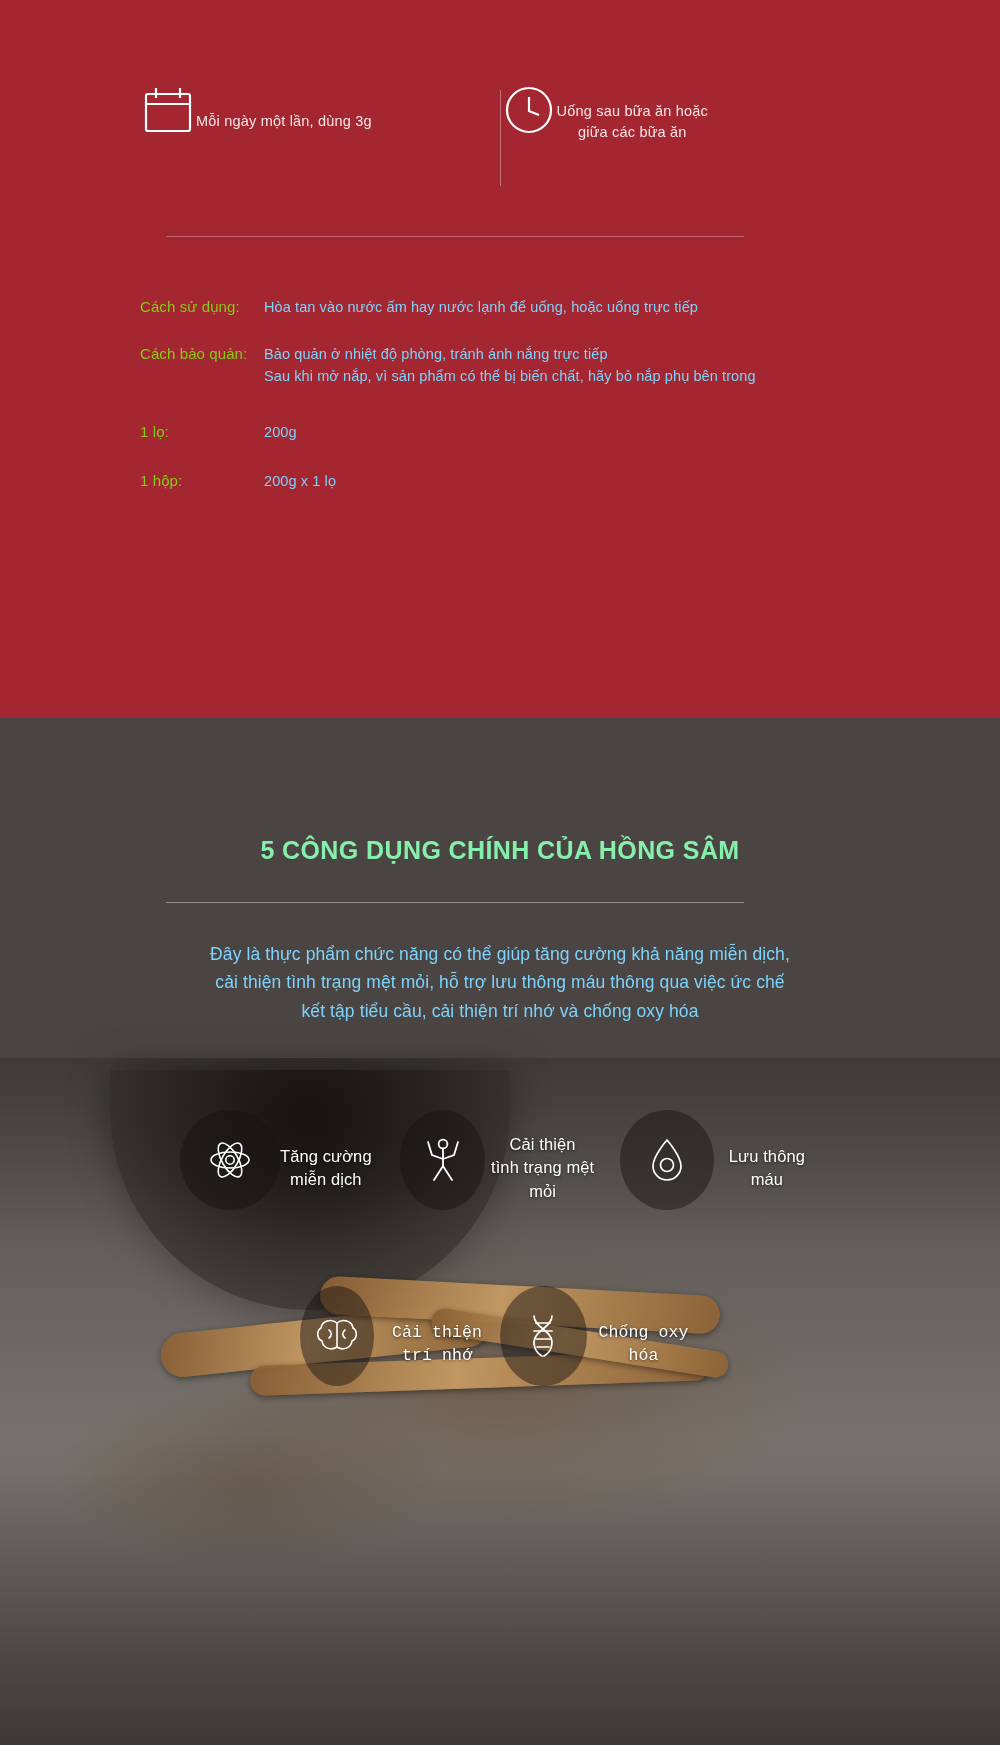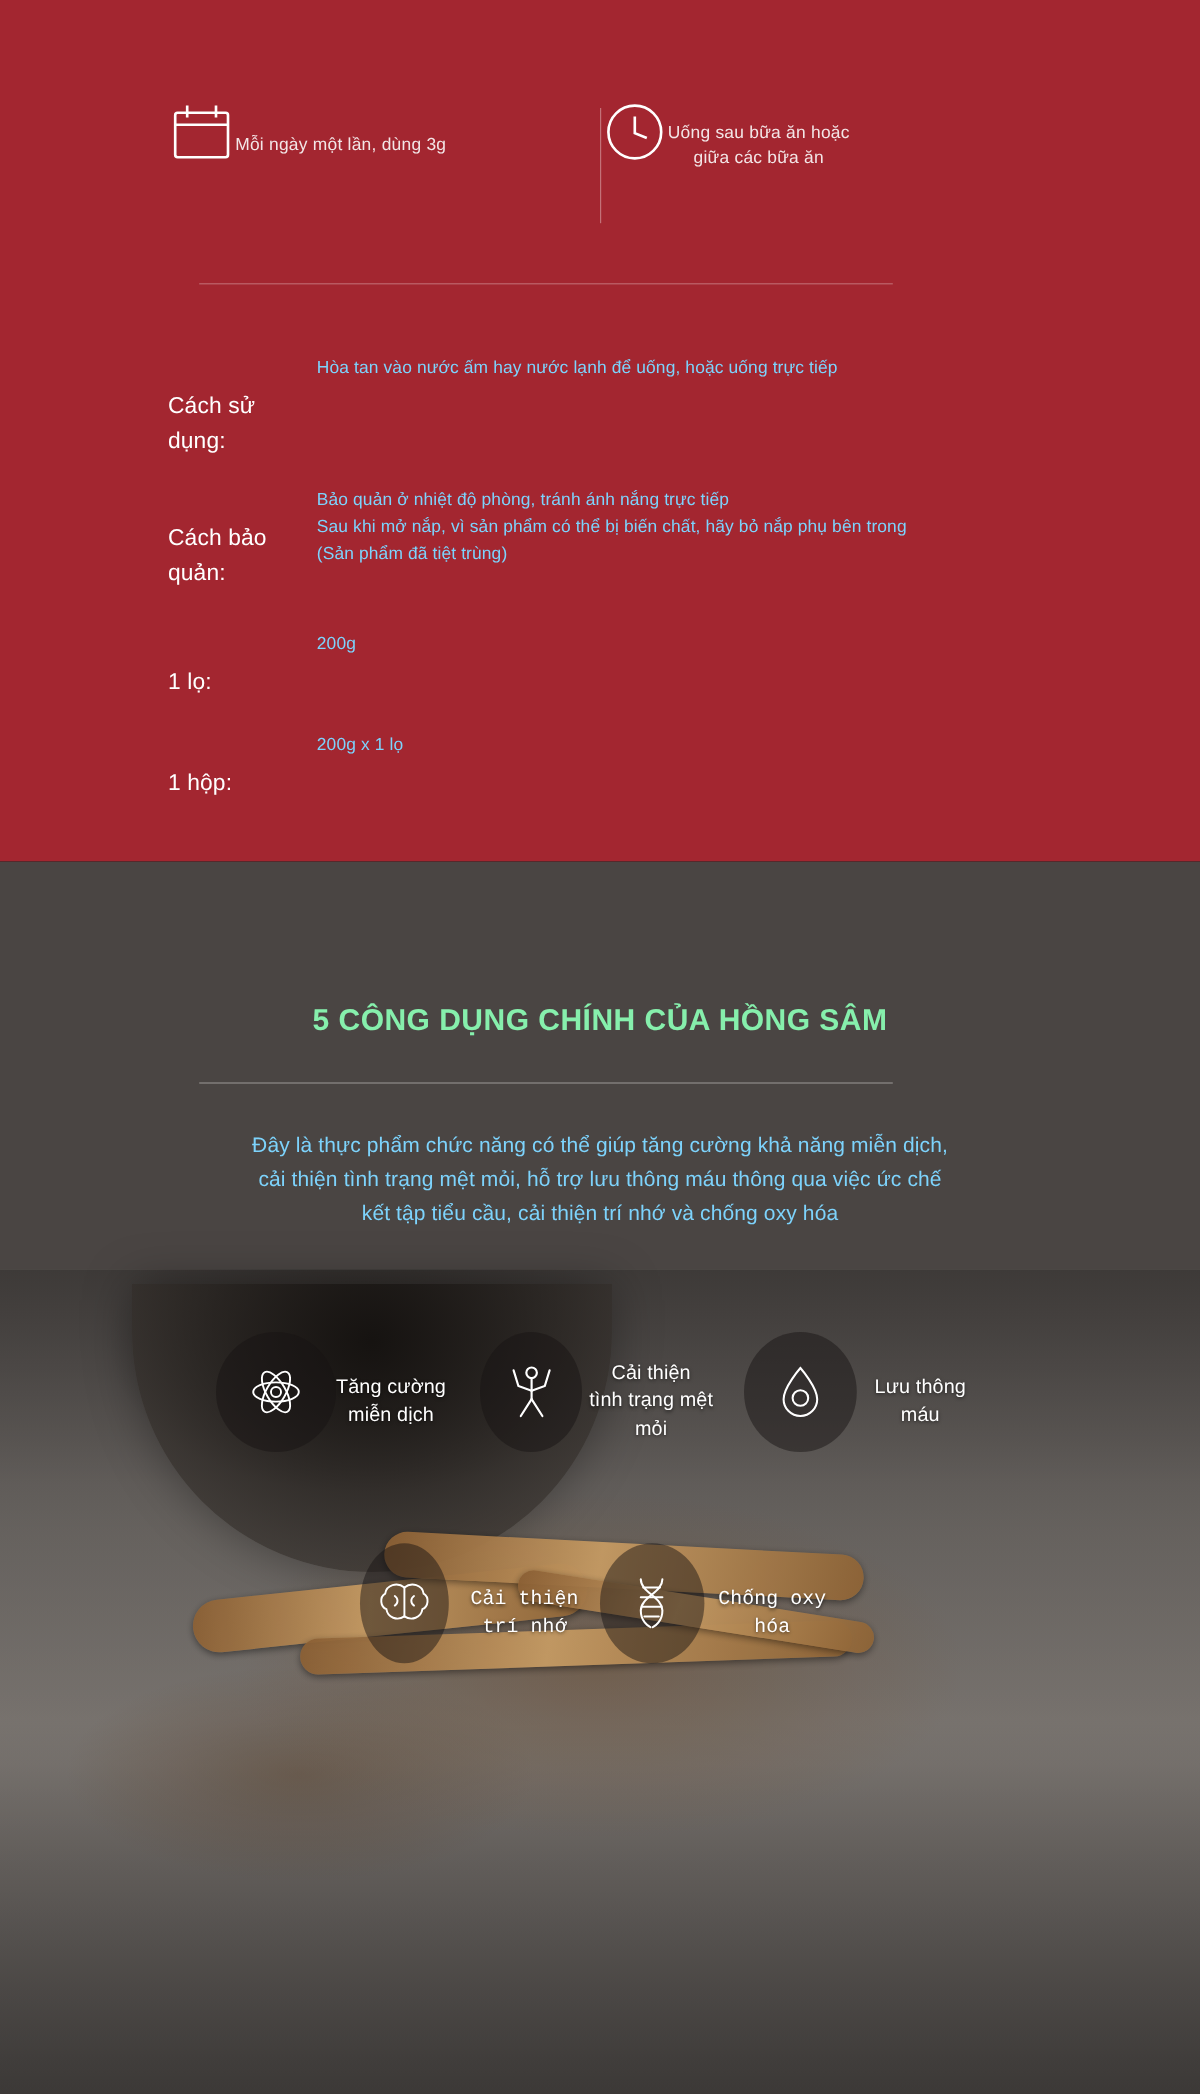--- a/index.html
+++ b/index.html
@@ -81,25 +81,24 @@
     width: 720px;
   }
   .spec-row {
     display: flex;
     align-items: flex-start;
     margin-bottom: 26px;
   }
   .spec-label {
     width: 124px;
     flex: 0 0 124px;
-    font-size: 19px;
+    font-size: 15px;
     line-height: 1.5;
-    color: #ffffff;
+    color: #84cc16;
     letter-spacing: .1px;
-    margin-top: 29px;
   }
   .spec-value {
     font-size: 14.5px;
     line-height: 1.55;
     color: #7dd3fc;
     letter-spacing: .1px;
   }
   .spec-value .ln { display: block; }
   .spec-row.tight { margin-bottom: 24px; }
   .spec-row.store { margin-bottom: 34px; }
@@ -273,21 +272,20 @@
           <div class="spec-value">
             <span class="ln">Hòa tan vào nước ấm hay nước lạnh để uống, hoặc uống trực tiếp</span>
           </div>
         </div>
 
         <div class="spec-row store">
           <div class="spec-label">Cách bảo quản:</div>
           <div class="spec-value">
             <span class="ln">Bảo quản ở nhiệt độ phòng, tránh ánh nắng trực tiếp</span>
             <span class="ln">Sau khi mở nắp, vì sản phẩm có thể bị biến chất, hãy bỏ nắp phụ bên trong</span>
-            <span class="ln">(Sản phẩm đã tiệt trùng)</span>
           </div>
         </div>
 
         <div class="spec-row">
           <div class="spec-label">1 lọ:</div>
           <div class="spec-value">
             <span class="ln">200g</span>
           </div>
         </div>
 

